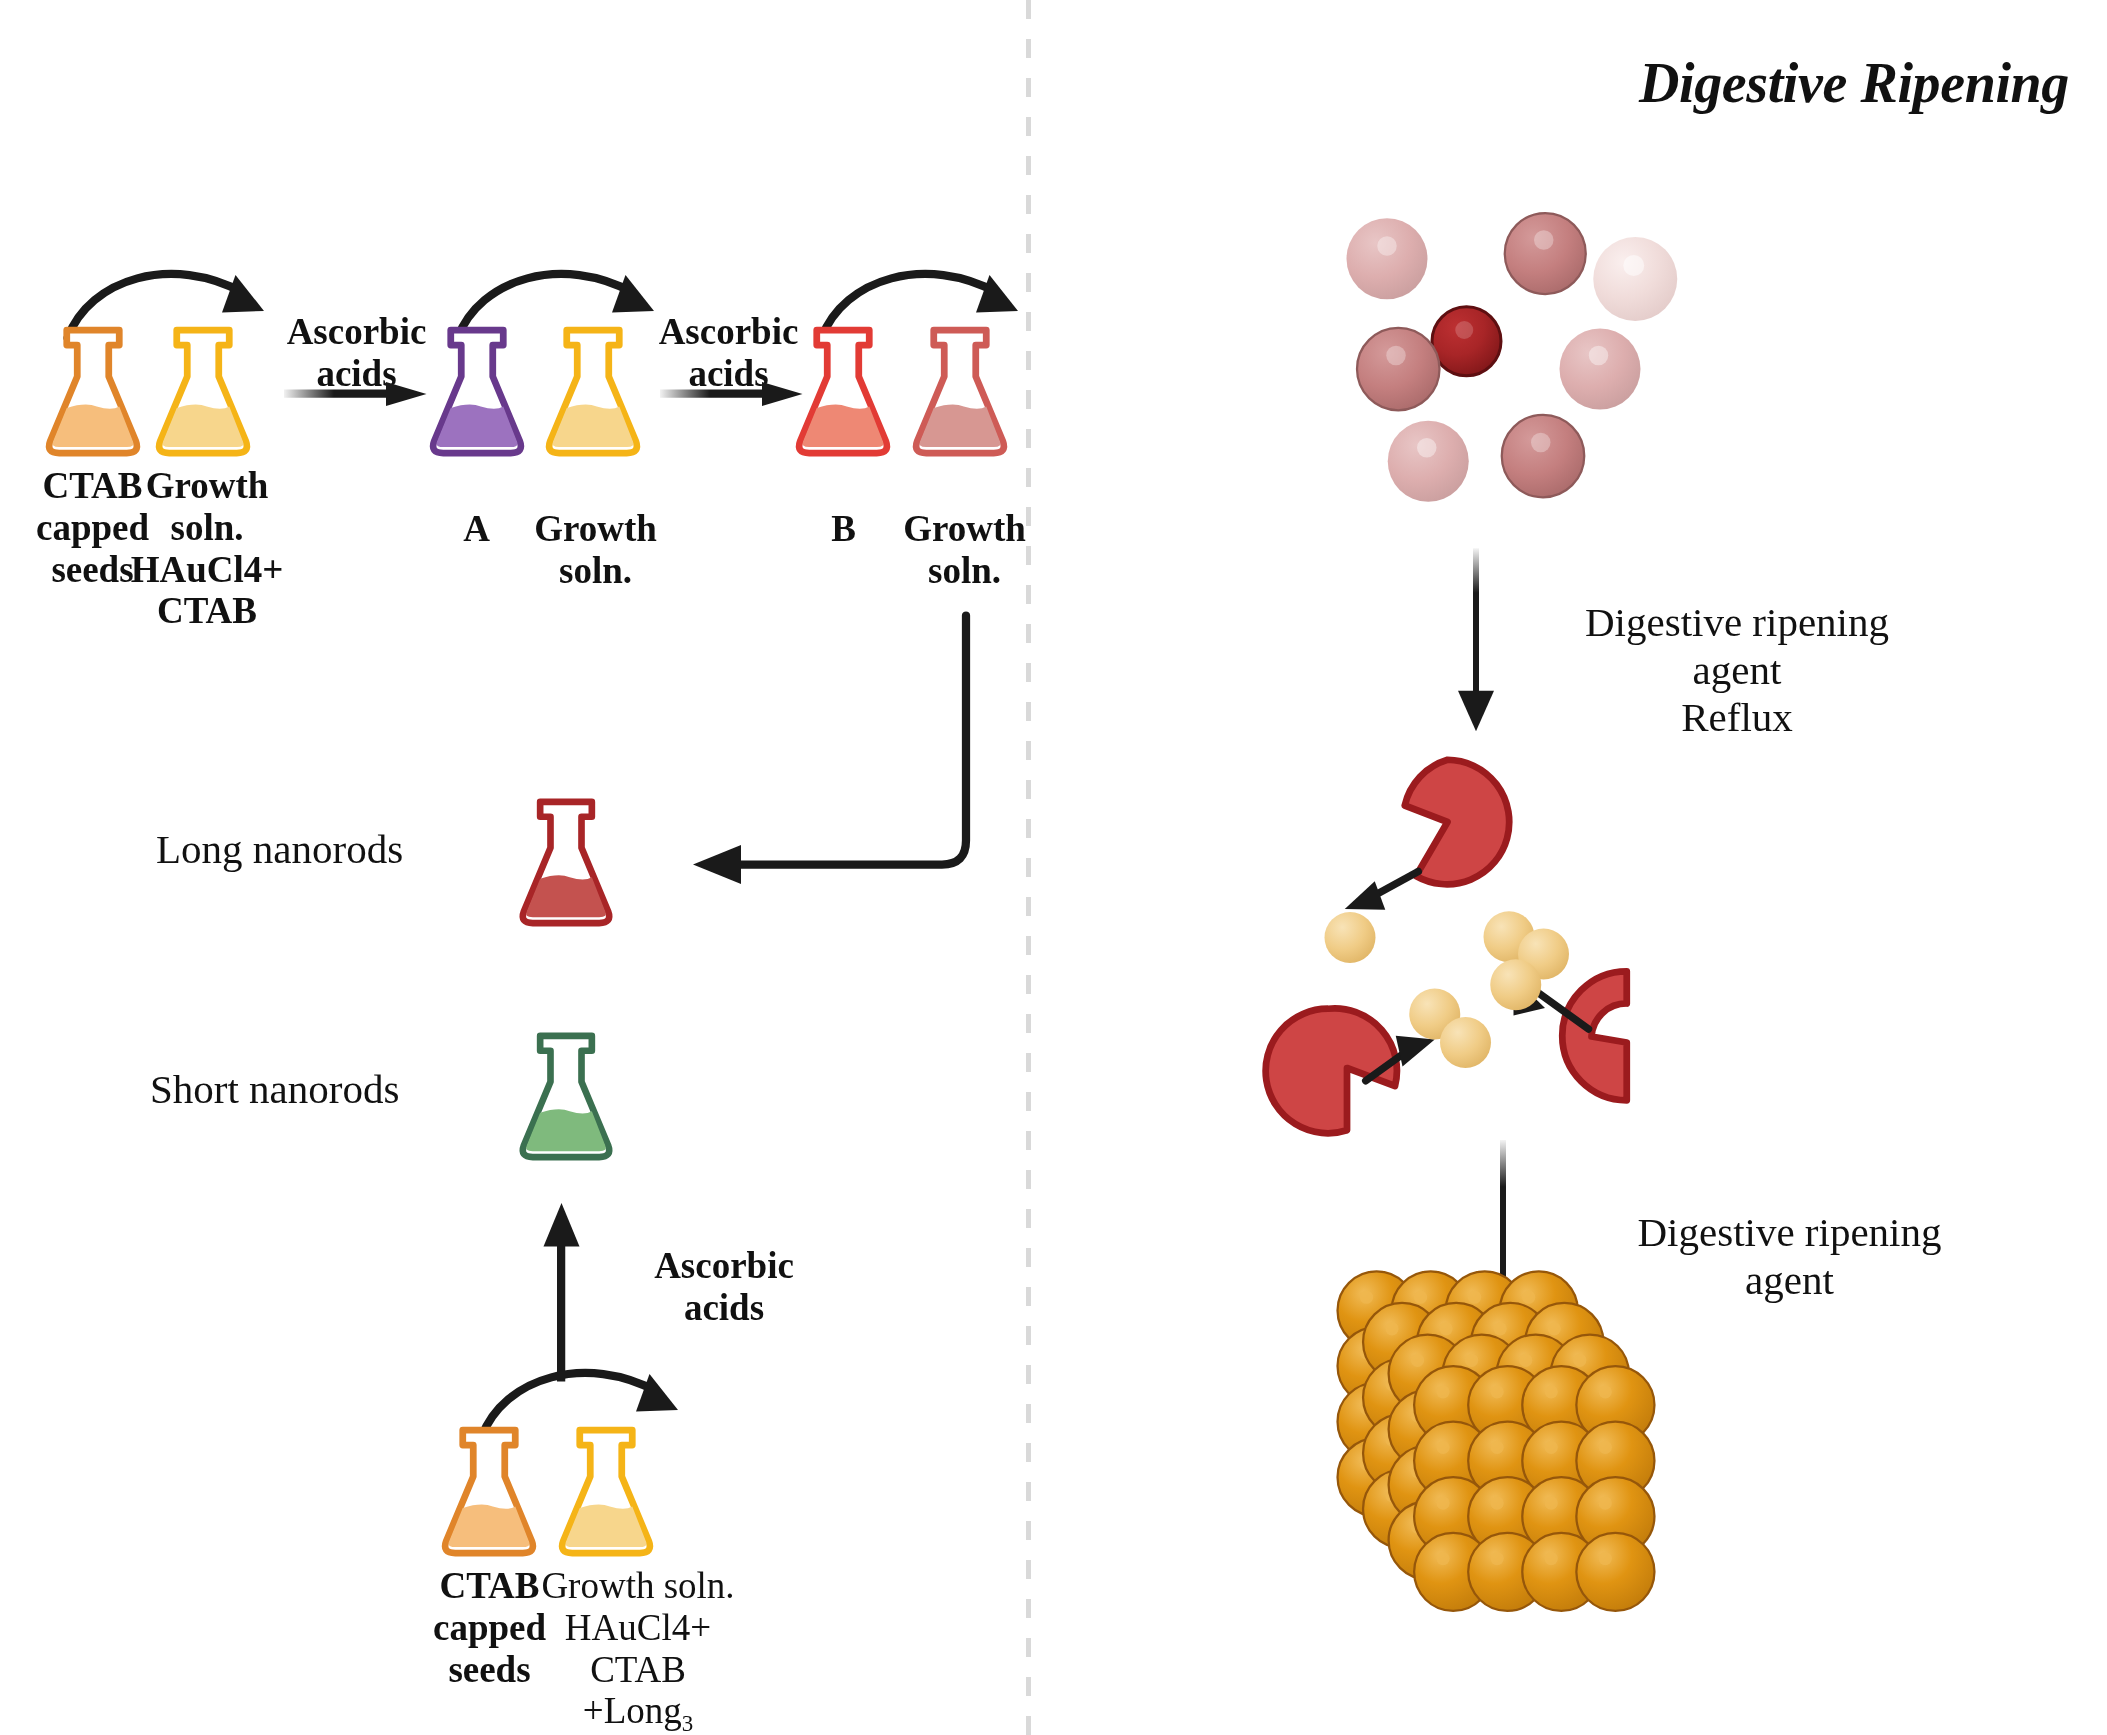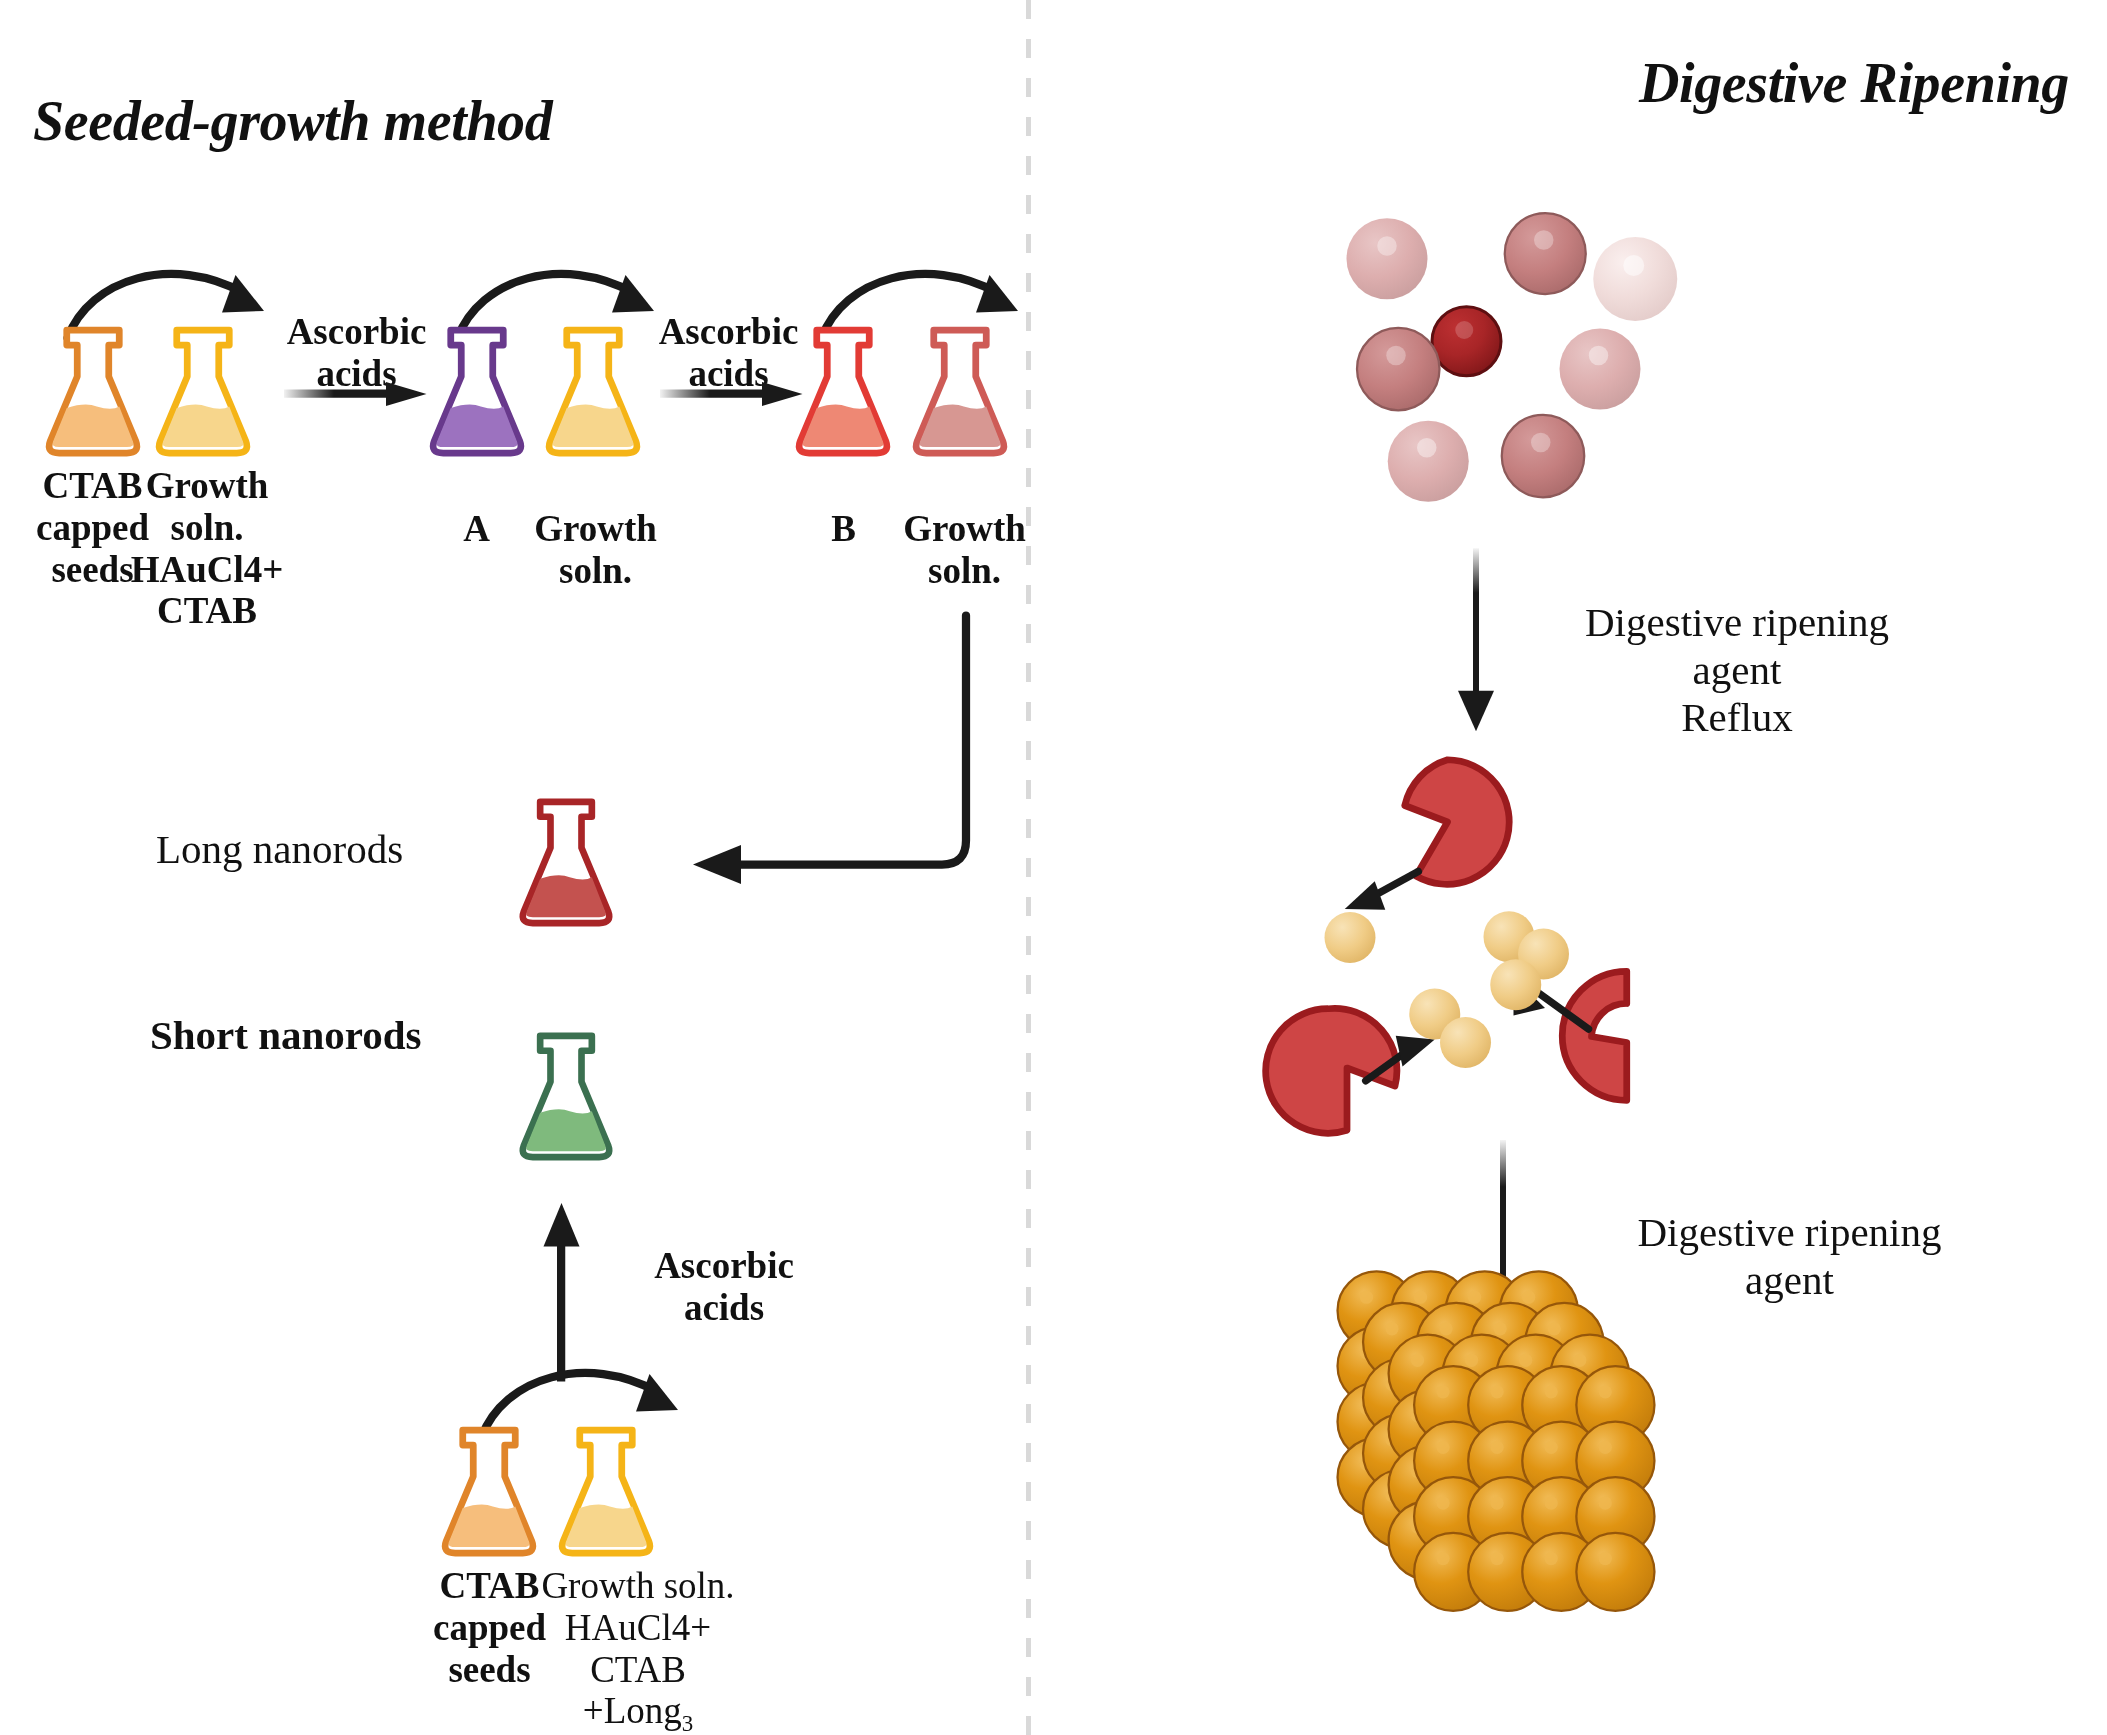--- a/index.html
+++ b/index.html
@@ -11,21 +11,20 @@
   .lbl{font-size:37px;line-height:1.13;text-align:center;white-space:pre-line;font-weight:bold;}
   .lbl-big{font-size:41px;line-height:1.16;text-align:center;white-space:pre-line;}
   .nano{font-size:41px;white-space:nowrap;}
   svg{display:block;overflow:visible;}
 </style>
 </head>
 <body>
 
 <div id="stage">
 
-<div class="abs ttl" style="left:33px;top:89px;">Seeded-growth method</div>
 <div class="abs ttl" style="left:1639px;top:51px;">Digestive Ripening</div>
 
 <div class="abs" style="left:1026px;top:0px;width:5.3px;height:1735px;
             background:repeating-linear-gradient(to bottom,#d9d9d9 0 19.5px,rgba(0,0,0,0) 19.5px 39px);"></div>
 
 <svg class="abs" style="left:60px;top:248px;" width="225" height="105" viewBox="0 0 300 140">
   <path d="M10,120 C40,40 150,8 245,60" fill="none" stroke="#1a1a1a" stroke-width="11" stroke-linecap="round"></path>
   <path d="M234,36 L272,84 L216,86 Z" fill="#1a1a1a"></path>
 </svg>
 
@@ -111,21 +110,21 @@
   <path d="M388,10 L388,310 Q388,342 356,342 L72,342" fill="none" stroke="#1a1a1a" stroke-width="11" stroke-linecap="round" stroke-linejoin="round"></path>
   <path d="M88,316 L24,342 L88,368 Z" fill="#1a1a1a"></path>
 </svg>
 
 <div class="abs nano" style="left:156px;top:825px;">Long nanorods</div>
 <svg class="abs" style="left:518px;top:795px;" width="96" height="135" viewBox="0 0 130 180">
   <path d="M30,8 L100,8 L100,28 L86,28 L86,70 L122,156 Q128,172 110,172 L20,172 Q2,172 8,156 L44,70 L44,28 L30,28 Z" fill="#ffffff" stroke="#A82527" stroke-width="9" stroke-linejoin="round"></path>
   <path d="M30,112 Q55,104 70,110 Q90,116 100,110 L118,156 Q122,164 110,164 L20,164 Q8,164 12,156 Z" fill="#C4524F"></path>
 </svg>
 
-<div class="abs nano" style="left:150px;top:1011px;font-weight:bold;">Short nanorods</div>
+<div class="abs nano" style="left:150px;top:1065px;">Short nanorods</div>
 <svg class="abs" style="left:518px;top:1029px;" width="96" height="135" viewBox="0 0 130 180">
   <path d="M30,8 L100,8 L100,28 L86,28 L86,70 L122,156 Q128,172 110,172 L20,172 Q2,172 8,156 L44,70 L44,28 L30,28 Z" fill="#ffffff" stroke="#3B7050" stroke-width="9" stroke-linejoin="round"></path>
   <path d="M30,112 Q55,104 70,110 Q90,116 100,110 L118,156 Q122,164 110,164 L20,164 Q8,164 12,156 Z" fill="#7FBA7D"></path>
 </svg>
 
 <svg class="abs" style="left:539px;top:1200px;" width="45" height="180" viewBox="0 0 60 240">
   <rect x="24" y="46" width="11" height="196" fill="#1a1a1a"></rect>
   <path d="M30,4 L54,62 L6,62 Z" fill="#1a1a1a"></path>
 </svg>
 <div class="abs lbl" style="left:630px;top:1245px;width:188px;">Ascorbic

